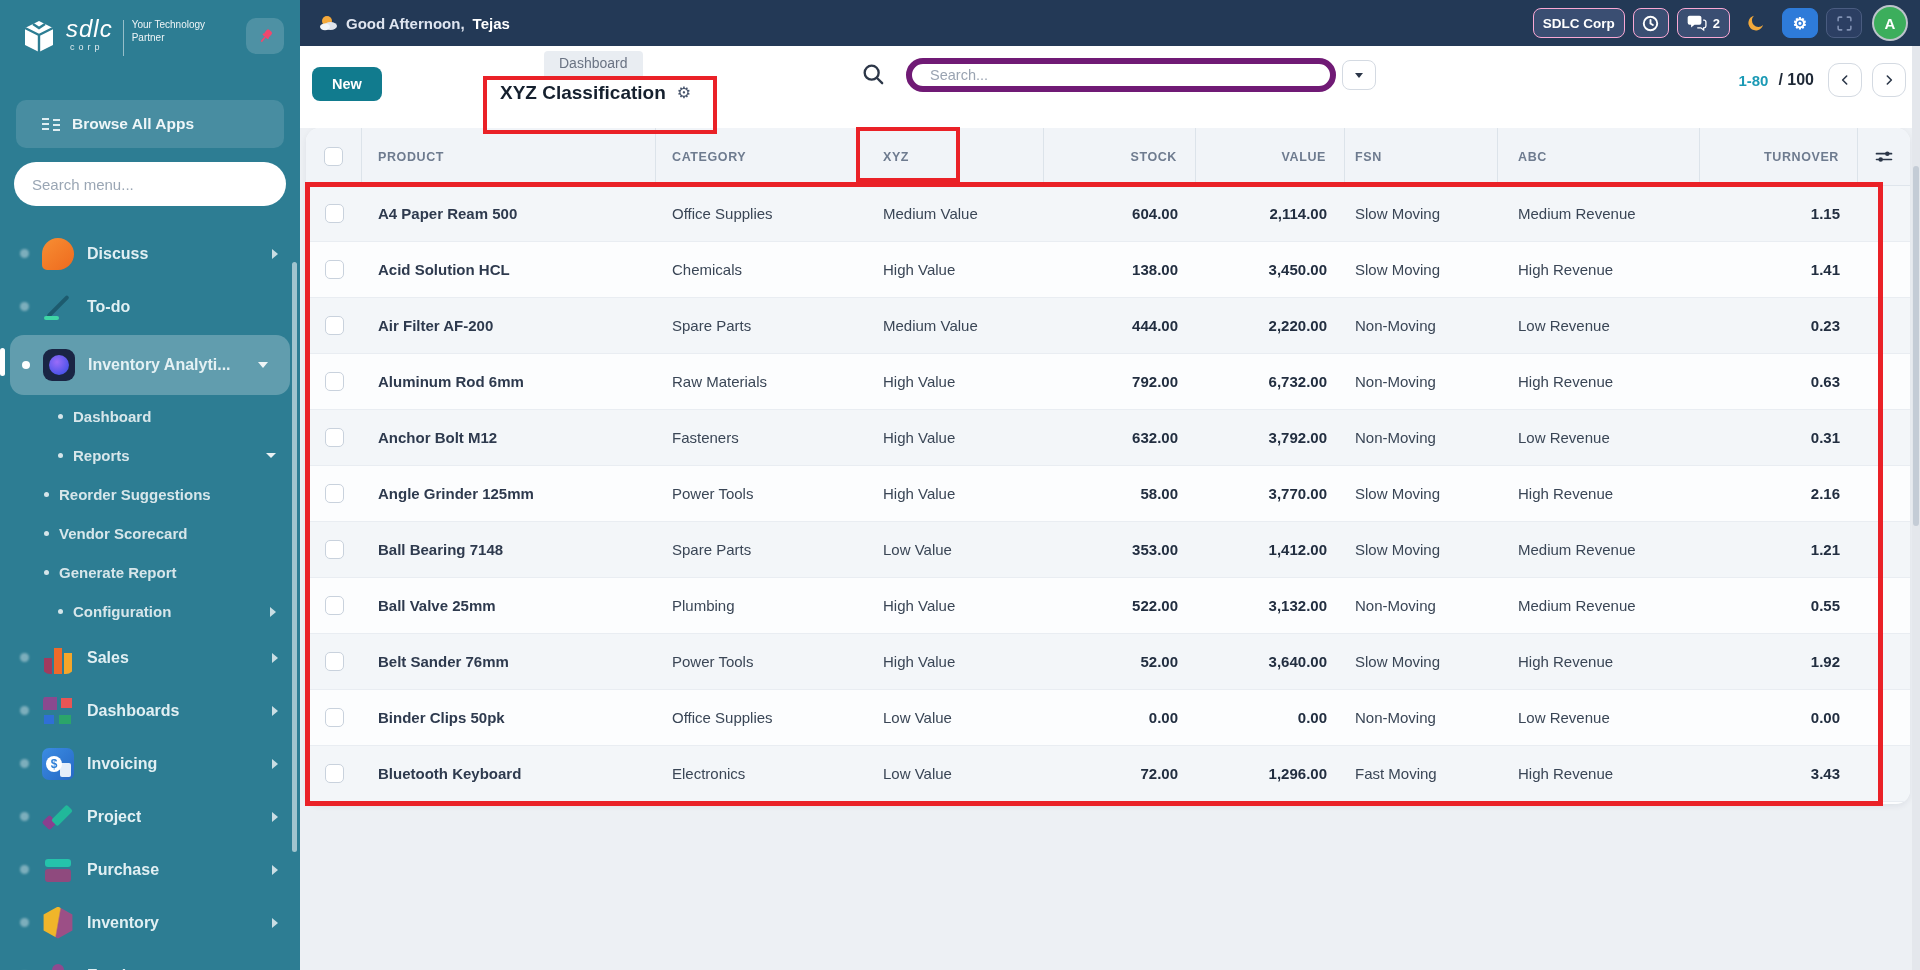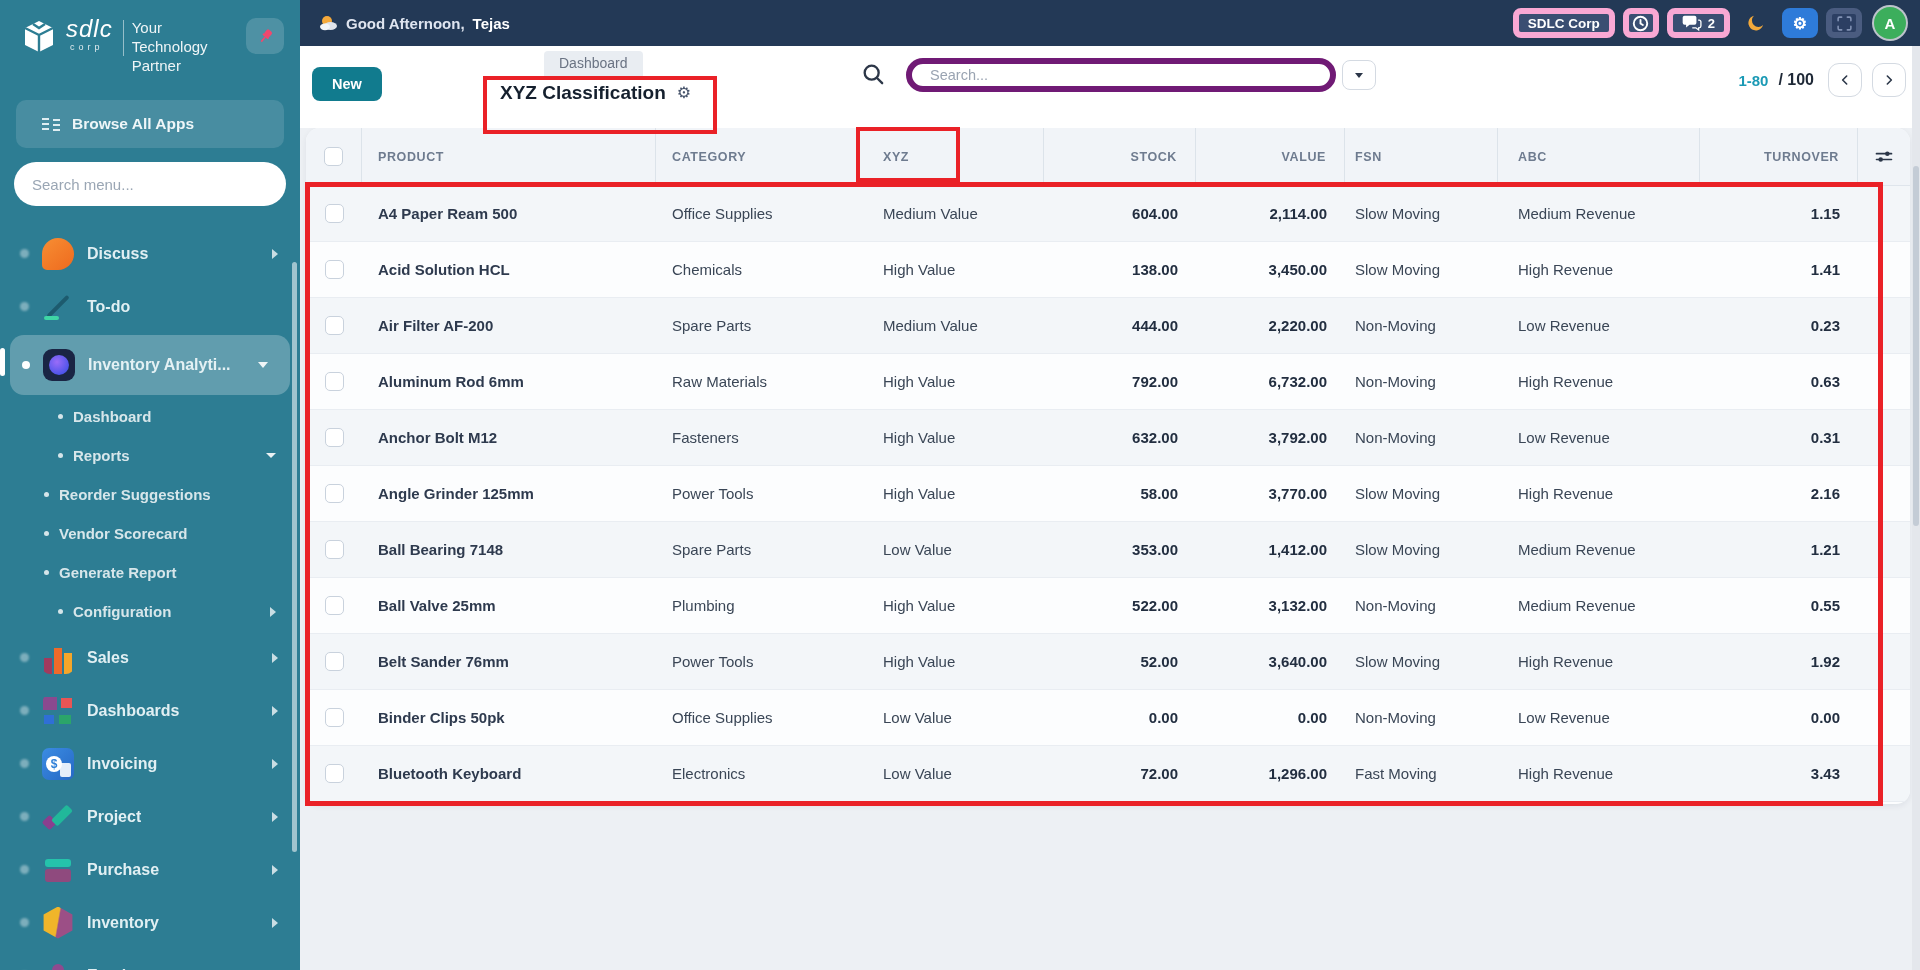--- a/index.html
+++ b/index.html
@@ -9,21 +9,21 @@
 
   
   .sidebar { position:absolute; left:0; top:0; width:300px; height:970px;
              background:var(--sidebar-bg,#2d7d93); overflow:hidden; z-index:3; }
   .logo-row { position:relative; height:76px; padding:16px 14px 0 20px; display:flex; align-items:flex-start; }
   .logo-cube { flex:none; margin-top:2px; }
   .brand-wrap { margin-left:8px; }
   .brand { color:#fff; font-size:24px; font-weight:normal; font-style:italic; letter-spacing:1px; line-height:26px; }
   .brand-sub { color:rgba(255,255,255,.85); font-size:9px; letter-spacing:4px; margin-left:4px; }
   .logo-sep { width:1px; height:36px; background:rgba(255,255,255,.5); margin:4px 8px 0 10px; }
-  .tagline { width:76px; color:rgba(255,255,255,.92); font-size:15px; line-height:1.25; margin-top:3px; }
+  .tagline { width:76px; color:rgba(255,255,255,.92); font-size:10px; line-height:1.25; margin-top:3px; }
   .pin-btn { position:absolute; right:16px; top:18px; width:38px; height:36px; border:none;
              border-radius:10px; background:rgba(255,255,255,.16); cursor:pointer;
              display:flex; align-items:center; justify-content:center; }
   .browse-btn { position:absolute; left:16px; top:100px; width:268px; height:48px; border:none;
                 border-radius:10px; background:rgba(255,255,255,.13); color:#eef6f8;
                 font-size:15.5px; font-weight:bold; display:flex; align-items:center; gap:12px;
                 padding-left:26px; cursor:pointer; font-family:inherit; }
   .browse-ic { width:18px; height:12px; position:relative; flex:none; }
   .browse-ic::before, .browse-ic::after { content:""; position:absolute; width:7px; height:2px;
       background:#dfeef2; box-shadow:0 5px 0 #dfeef2, 0 10px 0 #dfeef2; top:0; }
@@ -92,21 +92,21 @@
         border-radius:50%; background:#8f4a8f; box-shadow:-9px 8px 0 -3px #f2a33c, 9px 8px 0 -3px #2bb5a0; }
   .app-icon.employees::after { content:""; position:absolute; left:8px; top:18px; width:16px; height:11px;
         border-radius:8px 8px 3px 3px; background:#8f4a8f; }
 
   
   .navbar { position:absolute; left:300px; top:0; width:1620px; height:46px;
             background:var(--navbar-bg,#233956); display:flex; align-items:center; padding:0 14px 0 18px; z-index:4; }
   .greeting { display:flex; align-items:center; gap:8px; color:#dfe5f0; font-size:15px; font-weight:bold; }
   .greeting .uname { color:#fff; }
   .nav-right { margin-left:auto; display:flex; align-items:center; gap:8px; }
-  .nav-btn { height:30px; border-radius:8px; background:#3a4e72; border:6px solid #f9a8d4; color:#fff;
+  .nav-btn { height:30px; border-radius:8px; background:#3a4e72; border:1px solid #f9a8d4; color:#fff;
              display:flex; align-items:center; justify-content:center; gap:6px; padding:0 9px;
              font-size:13.5px; font-weight:bold; cursor:pointer; font-family:inherit; }
   .nav-btn.icon-only { width:36px; padding:0; }
   .nav-btn.plain { background:transparent; border-color:transparent; }
   .nav-btn.gear-blue { background:var(--gear-blue,#2e7bd9); border-color:var(--gear-blue,#2e7bd9); font-size:16px; }
   .nav-btn.frame { background:#2c3f63; border-color:#4a5c80; }
   .msg-count { font-size:13px; font-weight:bold; }
   .avatar { width:32px; height:32px; border-radius:50%; background:var(--avatar-green,#3cae5c);
             box-shadow:0 0 0 2px rgba(255,255,255,.7); color:#fff; font-size:15px; font-weight:bold;
             display:flex; align-items:center; justify-content:center; cursor:pointer; margin-left:4px; }

